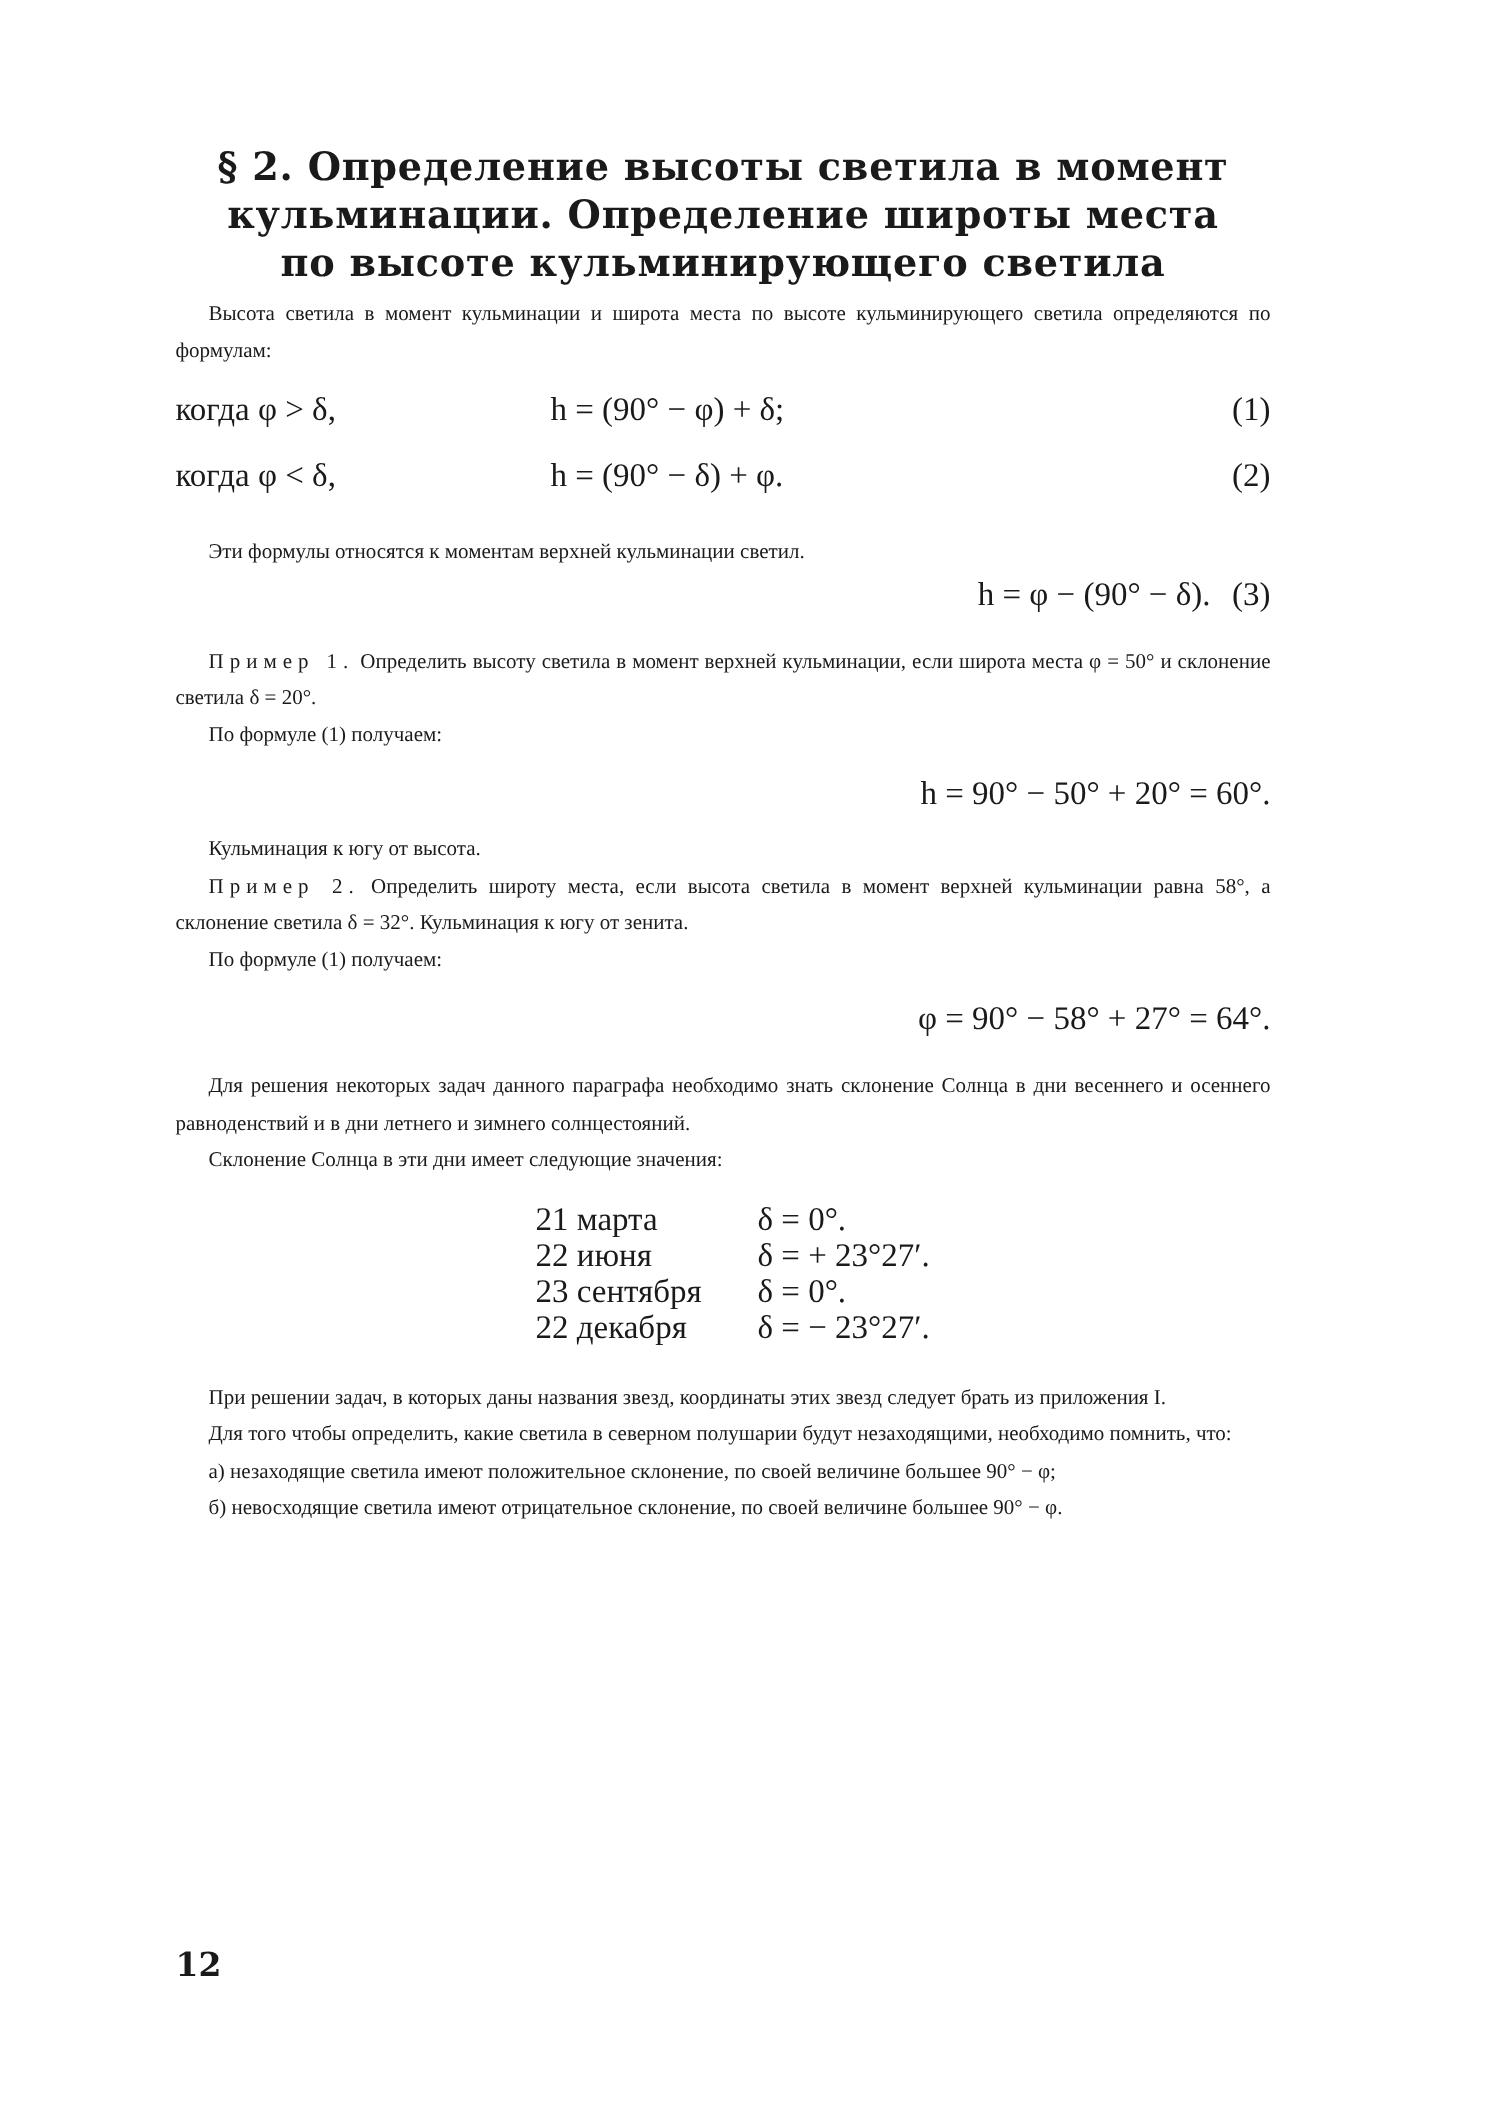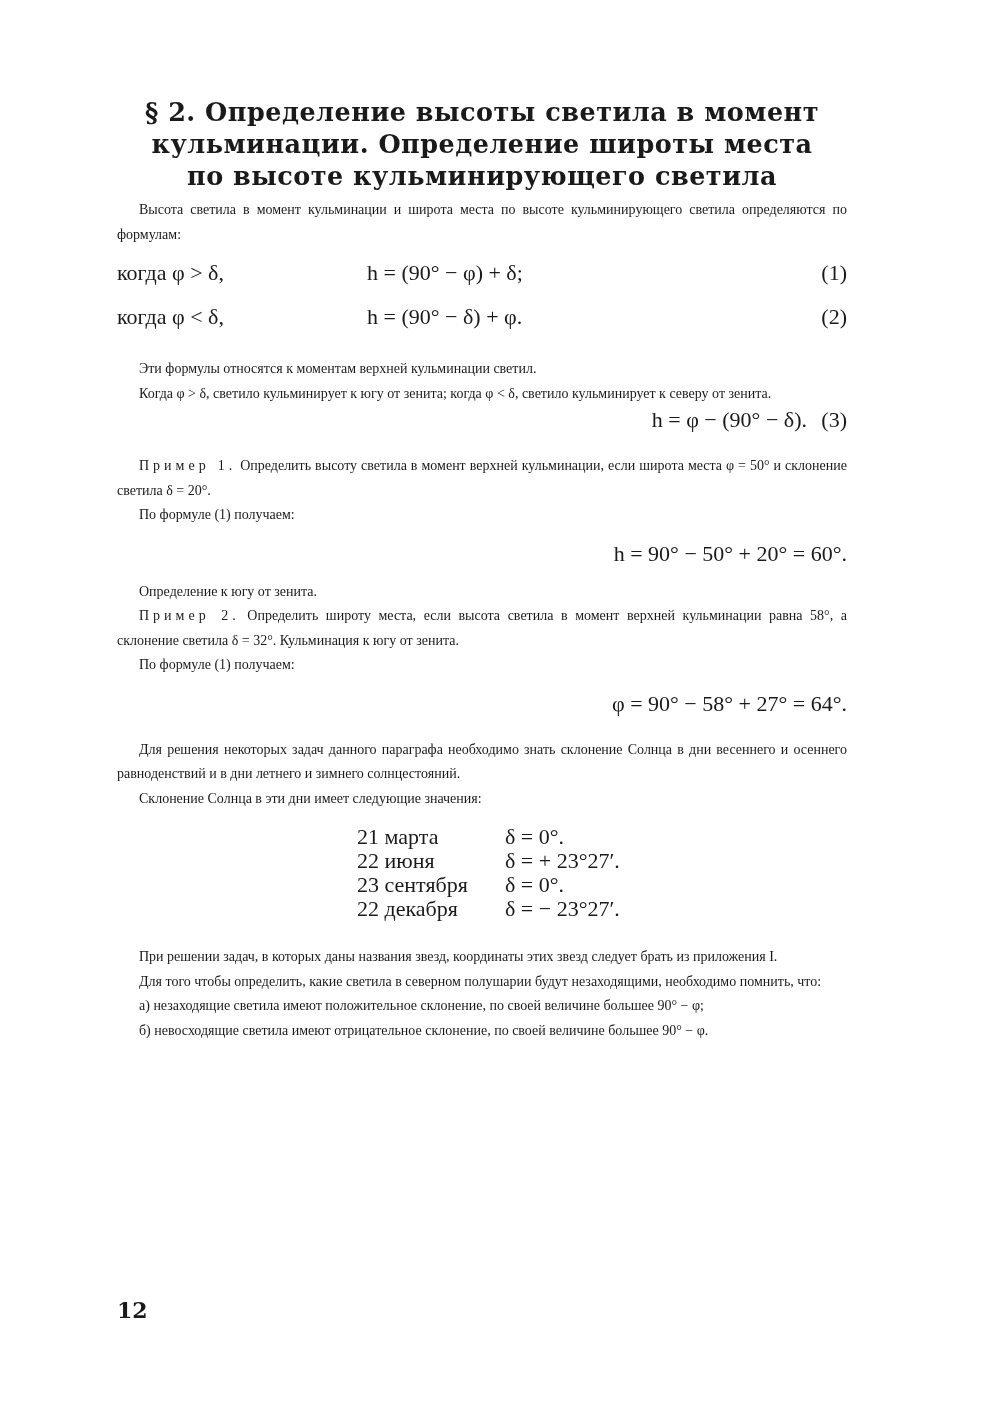--- a/index.html
+++ b/index.html
@@ -66,34 +66,33 @@
     <span class="num">(1)</span>
   </div>
   <div class="formula-row">
     <span class="cond">когда φ &lt; δ,</span>
     <span class="expr">h = (90° − δ) + φ.</span>
     <span class="num">(2)</span>
   </div>
   <div class="gap-s"></div>
 
   <p class="indent">Эти формулы относятся к моментам верхней кульминации светил.</p>
-  <p class="indent">Когда φ &gt; δ, светило кульминирует к югу от зенита; когда φ &lt; δ, светило кульминирует к северу от зенита.</p>
 
   <div class="center-formula" style="margin-top:2px;">
     <span class="expr">h = φ − (90° − δ).</span>
     <span class="num">(3)</span>
   </div>
   <div class="gap-s"></div>
 
   <p class="indent"><span class="spaced">Пример 1.</span><span> Определить высоту светила в момент верхней кульминации, если широта места φ = 50° и склонение светила δ = 20°.</span></p>
   <p class="indent">По формуле (1) получаем:</p>
   <div class="center-formula">
     <span class="expr">h = 90° − 50° + 20° = 60°.</span>
   </div>
-  <p class="indent">Определение к югу от зенита.</p>
+  <p class="indent">Кульминация к югу от высота.</p>
 
   <p class="indent"><span class="spaced">Пример 2.</span><span> Определить широту места, если высота светила в момент верхней кульминации равна 58°, а склонение светила δ = 32°. Кульминация к югу от зенита.</span></p>
   <p class="indent">По формуле (1) получаем:</p>
   <div class="center-formula">
     <span class="expr">φ = 90° − 58° + 27° = 64°.</span>
   </div>
   <div class="gap-s"></div>
 
   <p class="indent">Для решения некоторых задач данного параграфа необходимо знать склонение Солнца в дни весеннего и осеннего равноденствий и в дни летнего и зимнего солнцестояний.</p>
   <p class="indent">Склонение Солнца в эти дни имеет следующие значения:</p>

